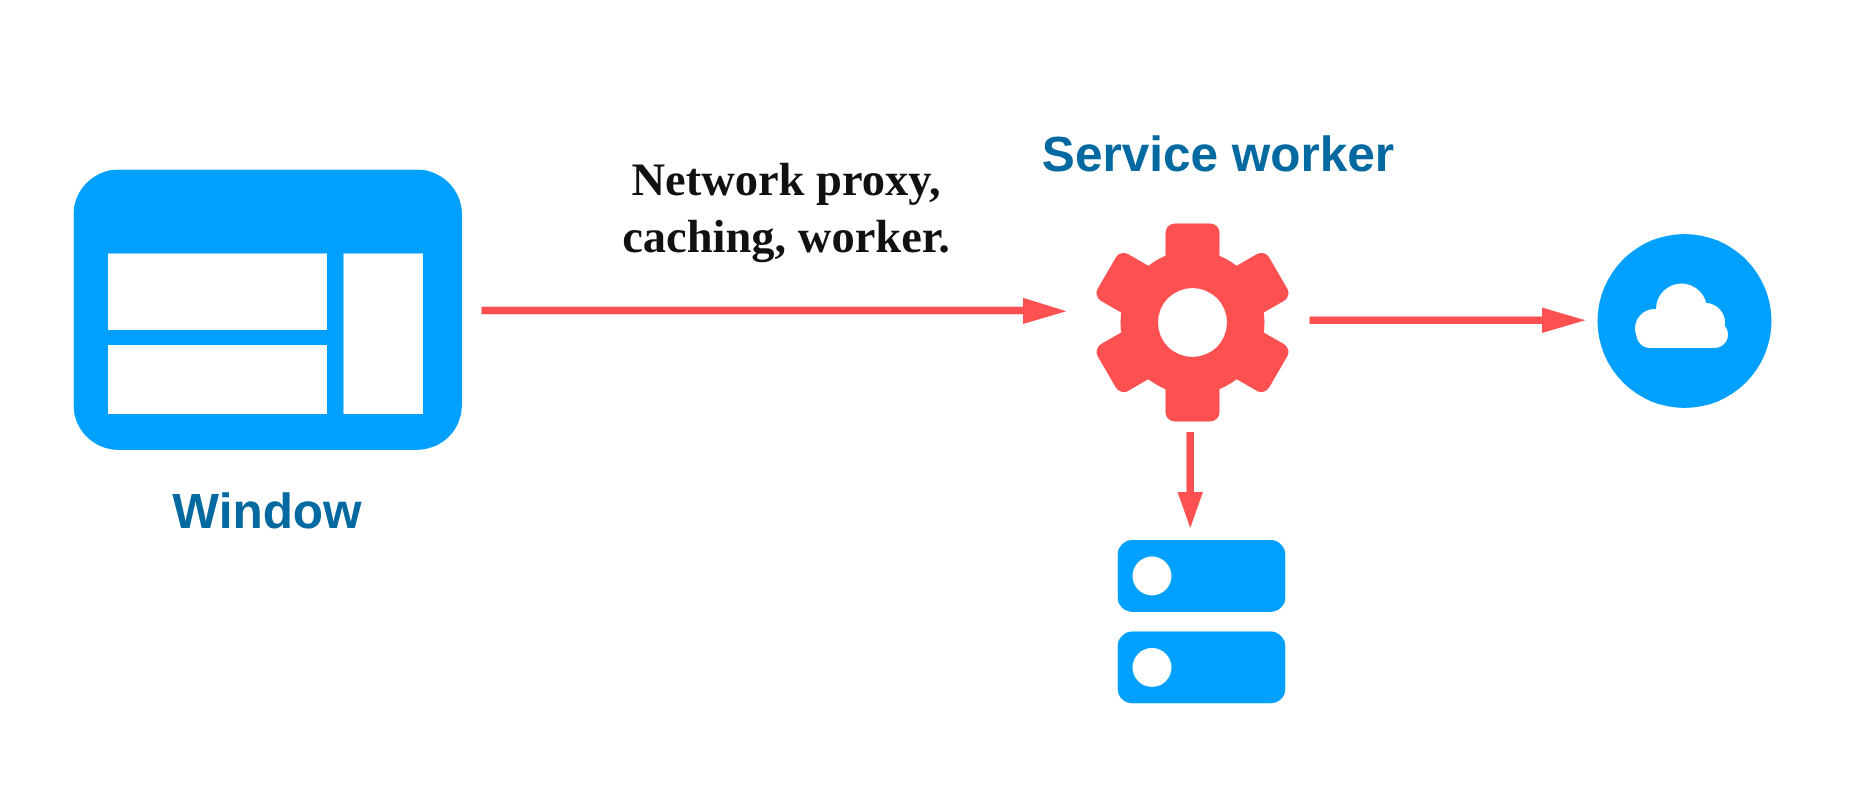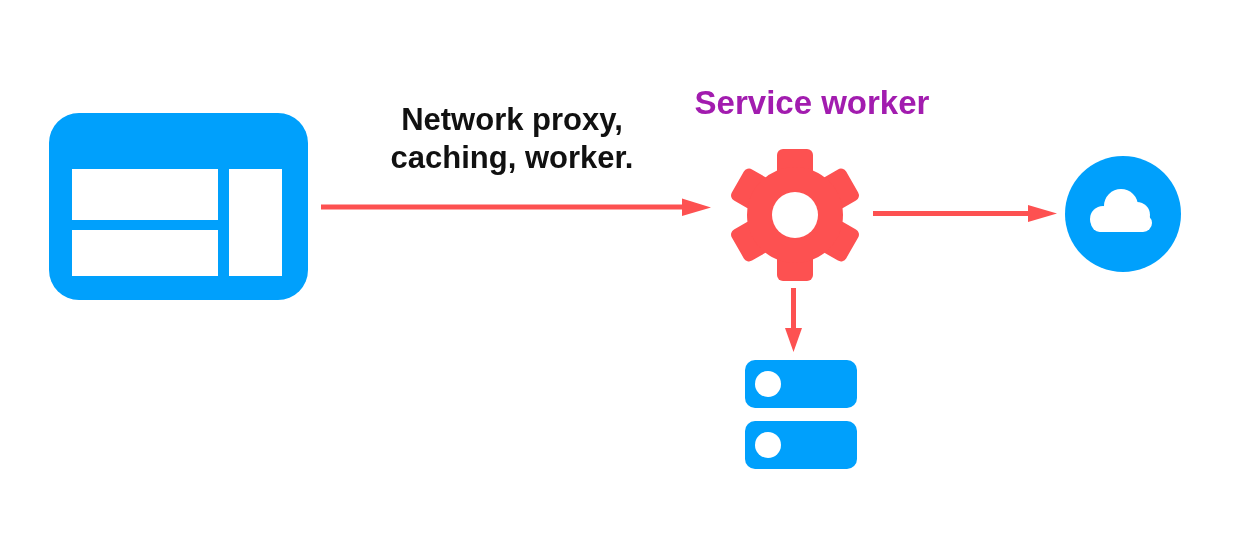--- a/index.html
+++ b/index.html
@@ -12,21 +12,21 @@
     width: 1248px;
     height: 534px;
     background: #ffffff;
     overflow: hidden;
     font-family: "Liberation Sans", "DejaVu Sans", sans-serif;
   }
   .abs { position: absolute; }
   .node-label {
     font-size: 33px;
     font-weight: 700;
-    color: #a21caf;
+    color: #0369a1;
     text-align: center;
     letter-spacing: 0px;
   }
   .edge-label {
     font-size: 31px;
     font-weight: 700;
     color: #111111;
     text-align: center;
     line-height: 38px;
   }
@@ -39,22 +39,23 @@
 
   <svg class="abs" style="left:49px; top:113px;" width="259" height="187" viewBox="0 0 259 187">
     <rect x="0" y="0" width="259" height="187" rx="30" fill="#00A0FC"></rect>
     <g fill="#ffffff">
       <rect x="23" y="56" width="146" height="51"></rect>
       <rect x="23" y="117" width="146" height="46"></rect>
       <rect x="180" y="56" width="53" height="107"></rect>
     </g>
   </svg>
 
+  <div class="abs node-label" style="left:78px; top:322px; width:200px;">Window</div>
 
-  <div class="abs edge-label" style="left:342px; top:101px; width:340px;">
+  <div class="abs edge-label" style="left:354px; top:101px; width:340px;font-family:Liberation Serif, serif;">
     <div>Network proxy,</div>
     <div>caching, worker.</div>
   </div>
 
   <svg class="abs" style="left:318px; top:197px;" width="396" height="21" viewBox="0 0 396 21">
     <line x1="3" y1="10" x2="366" y2="10" stroke-width="5" stroke="#FD5151"></line>
     <polygon points="364,1.5 393,10.5 364,19" fill="#FD5151"></polygon>
   </svg>
 
   <div class="abs node-label" style="left:662px; top:84px; width:300px;">Service worker</div>

